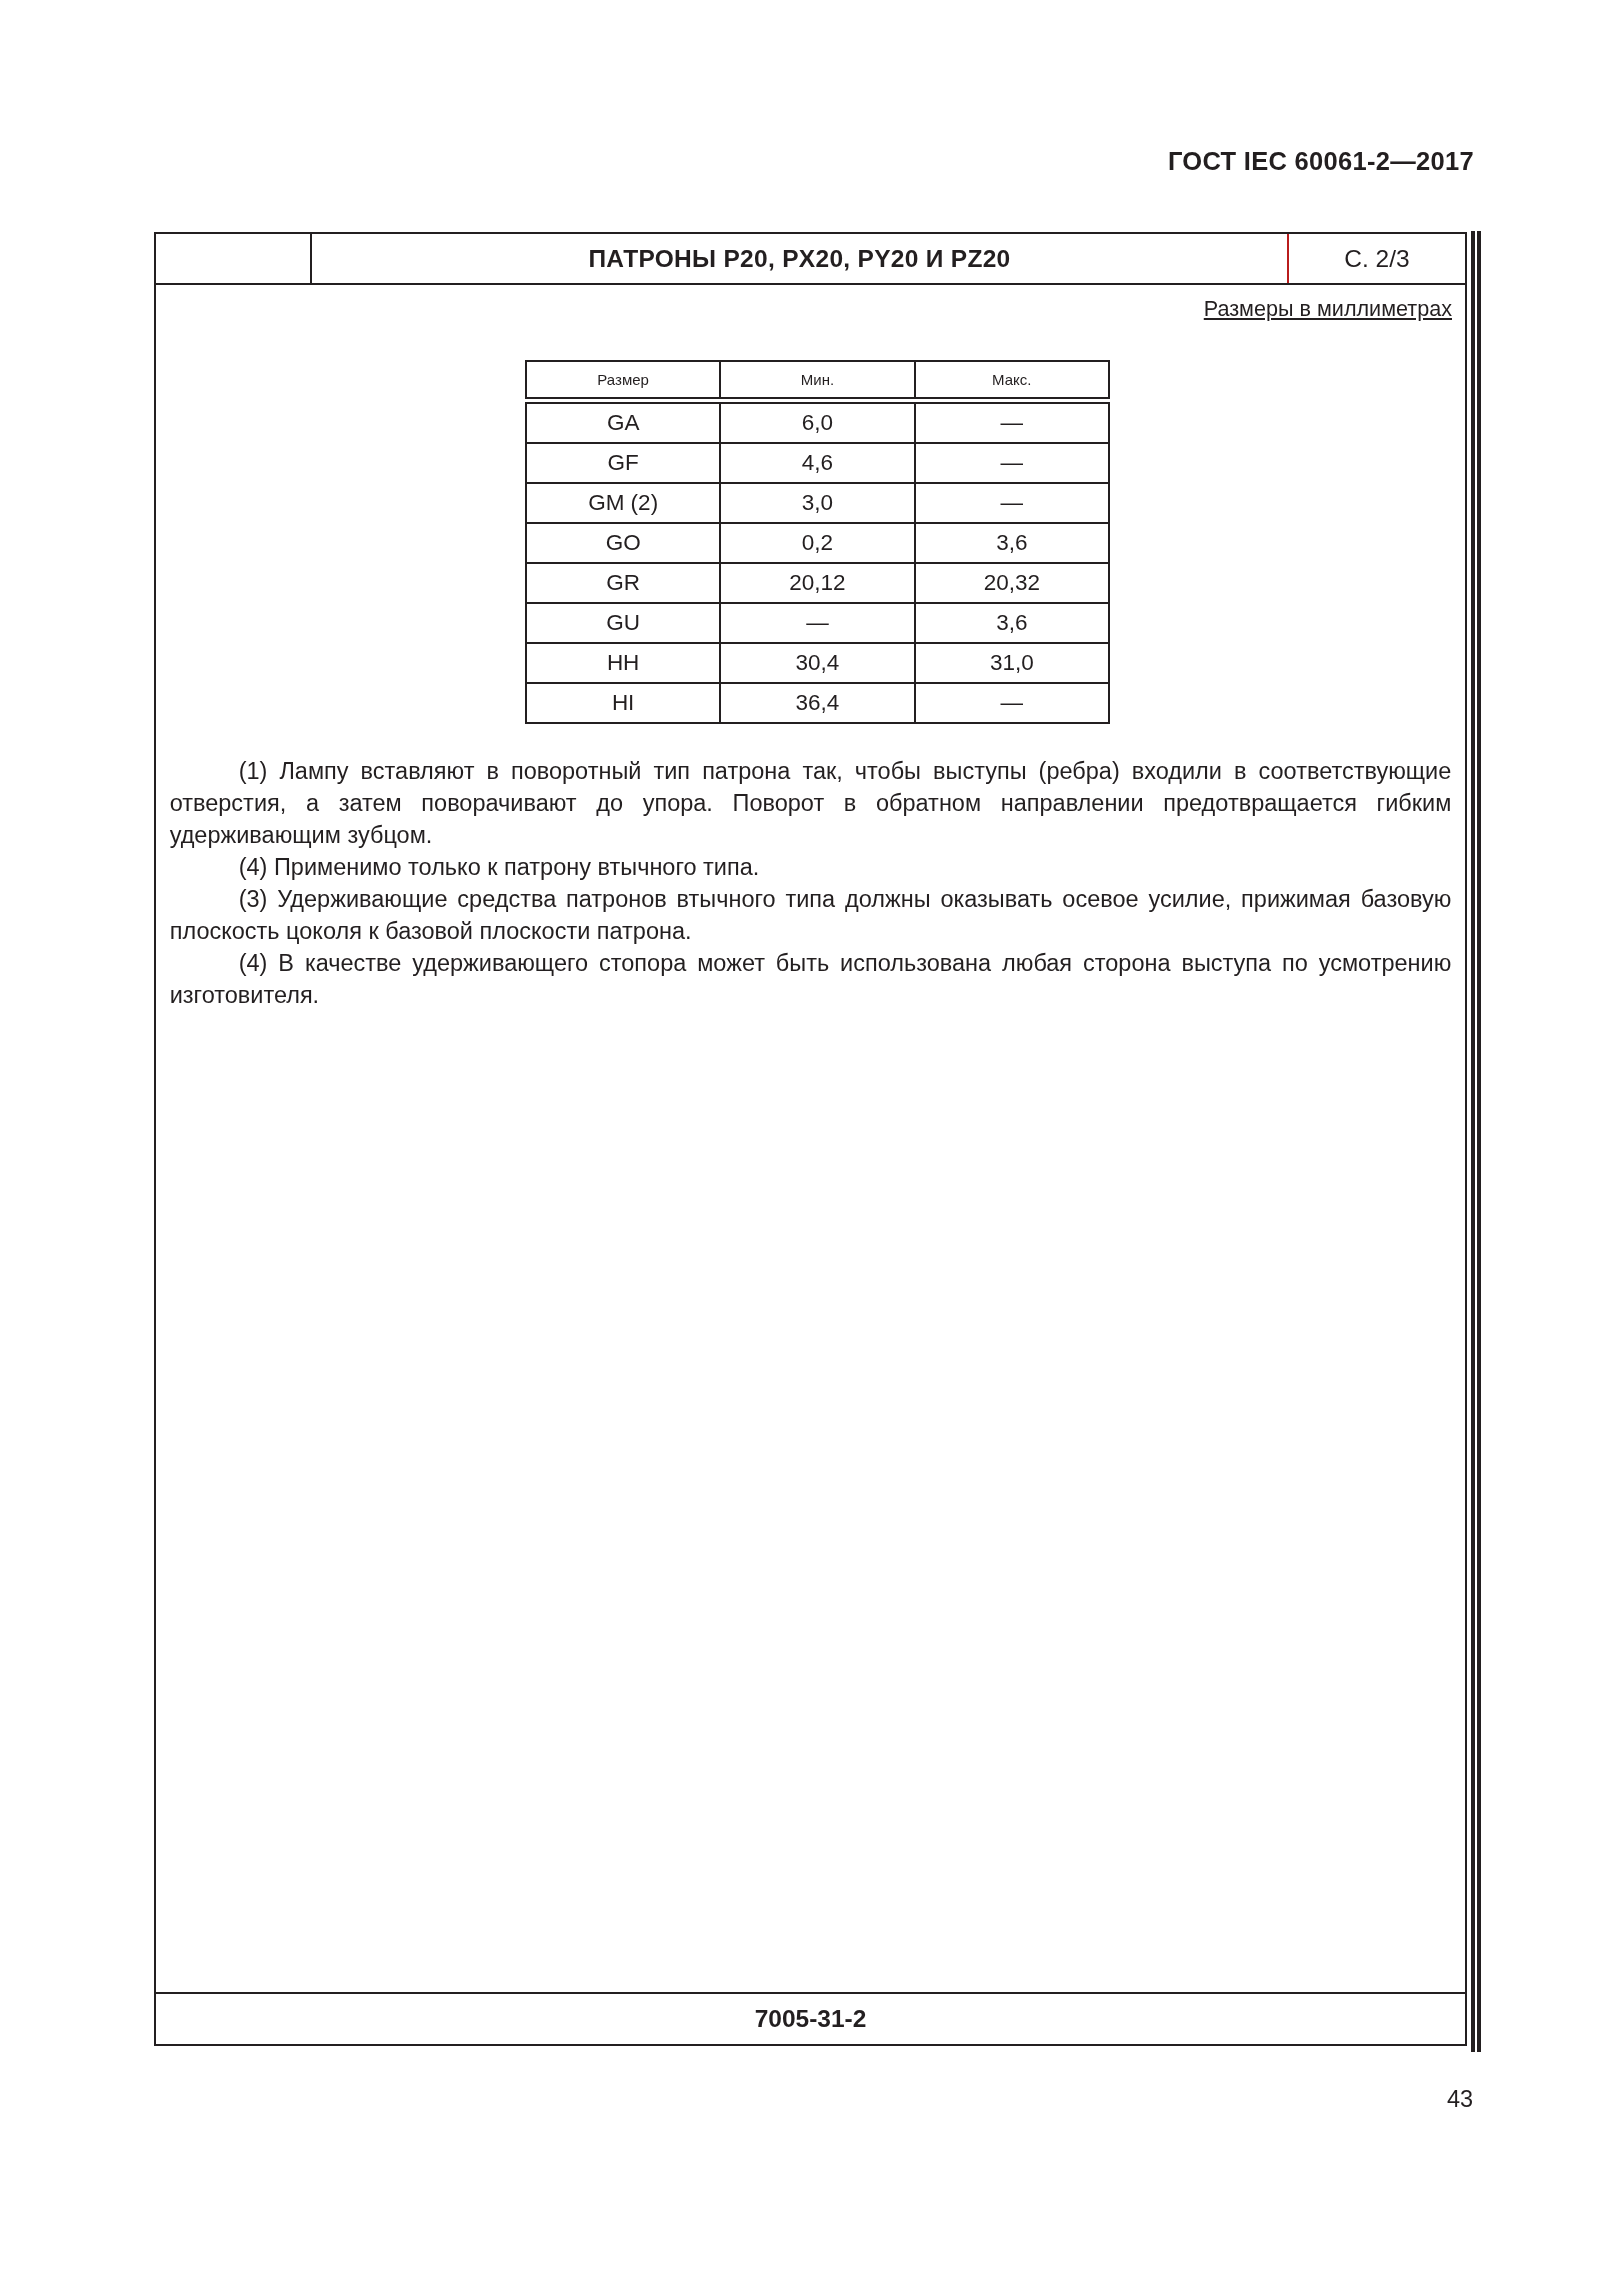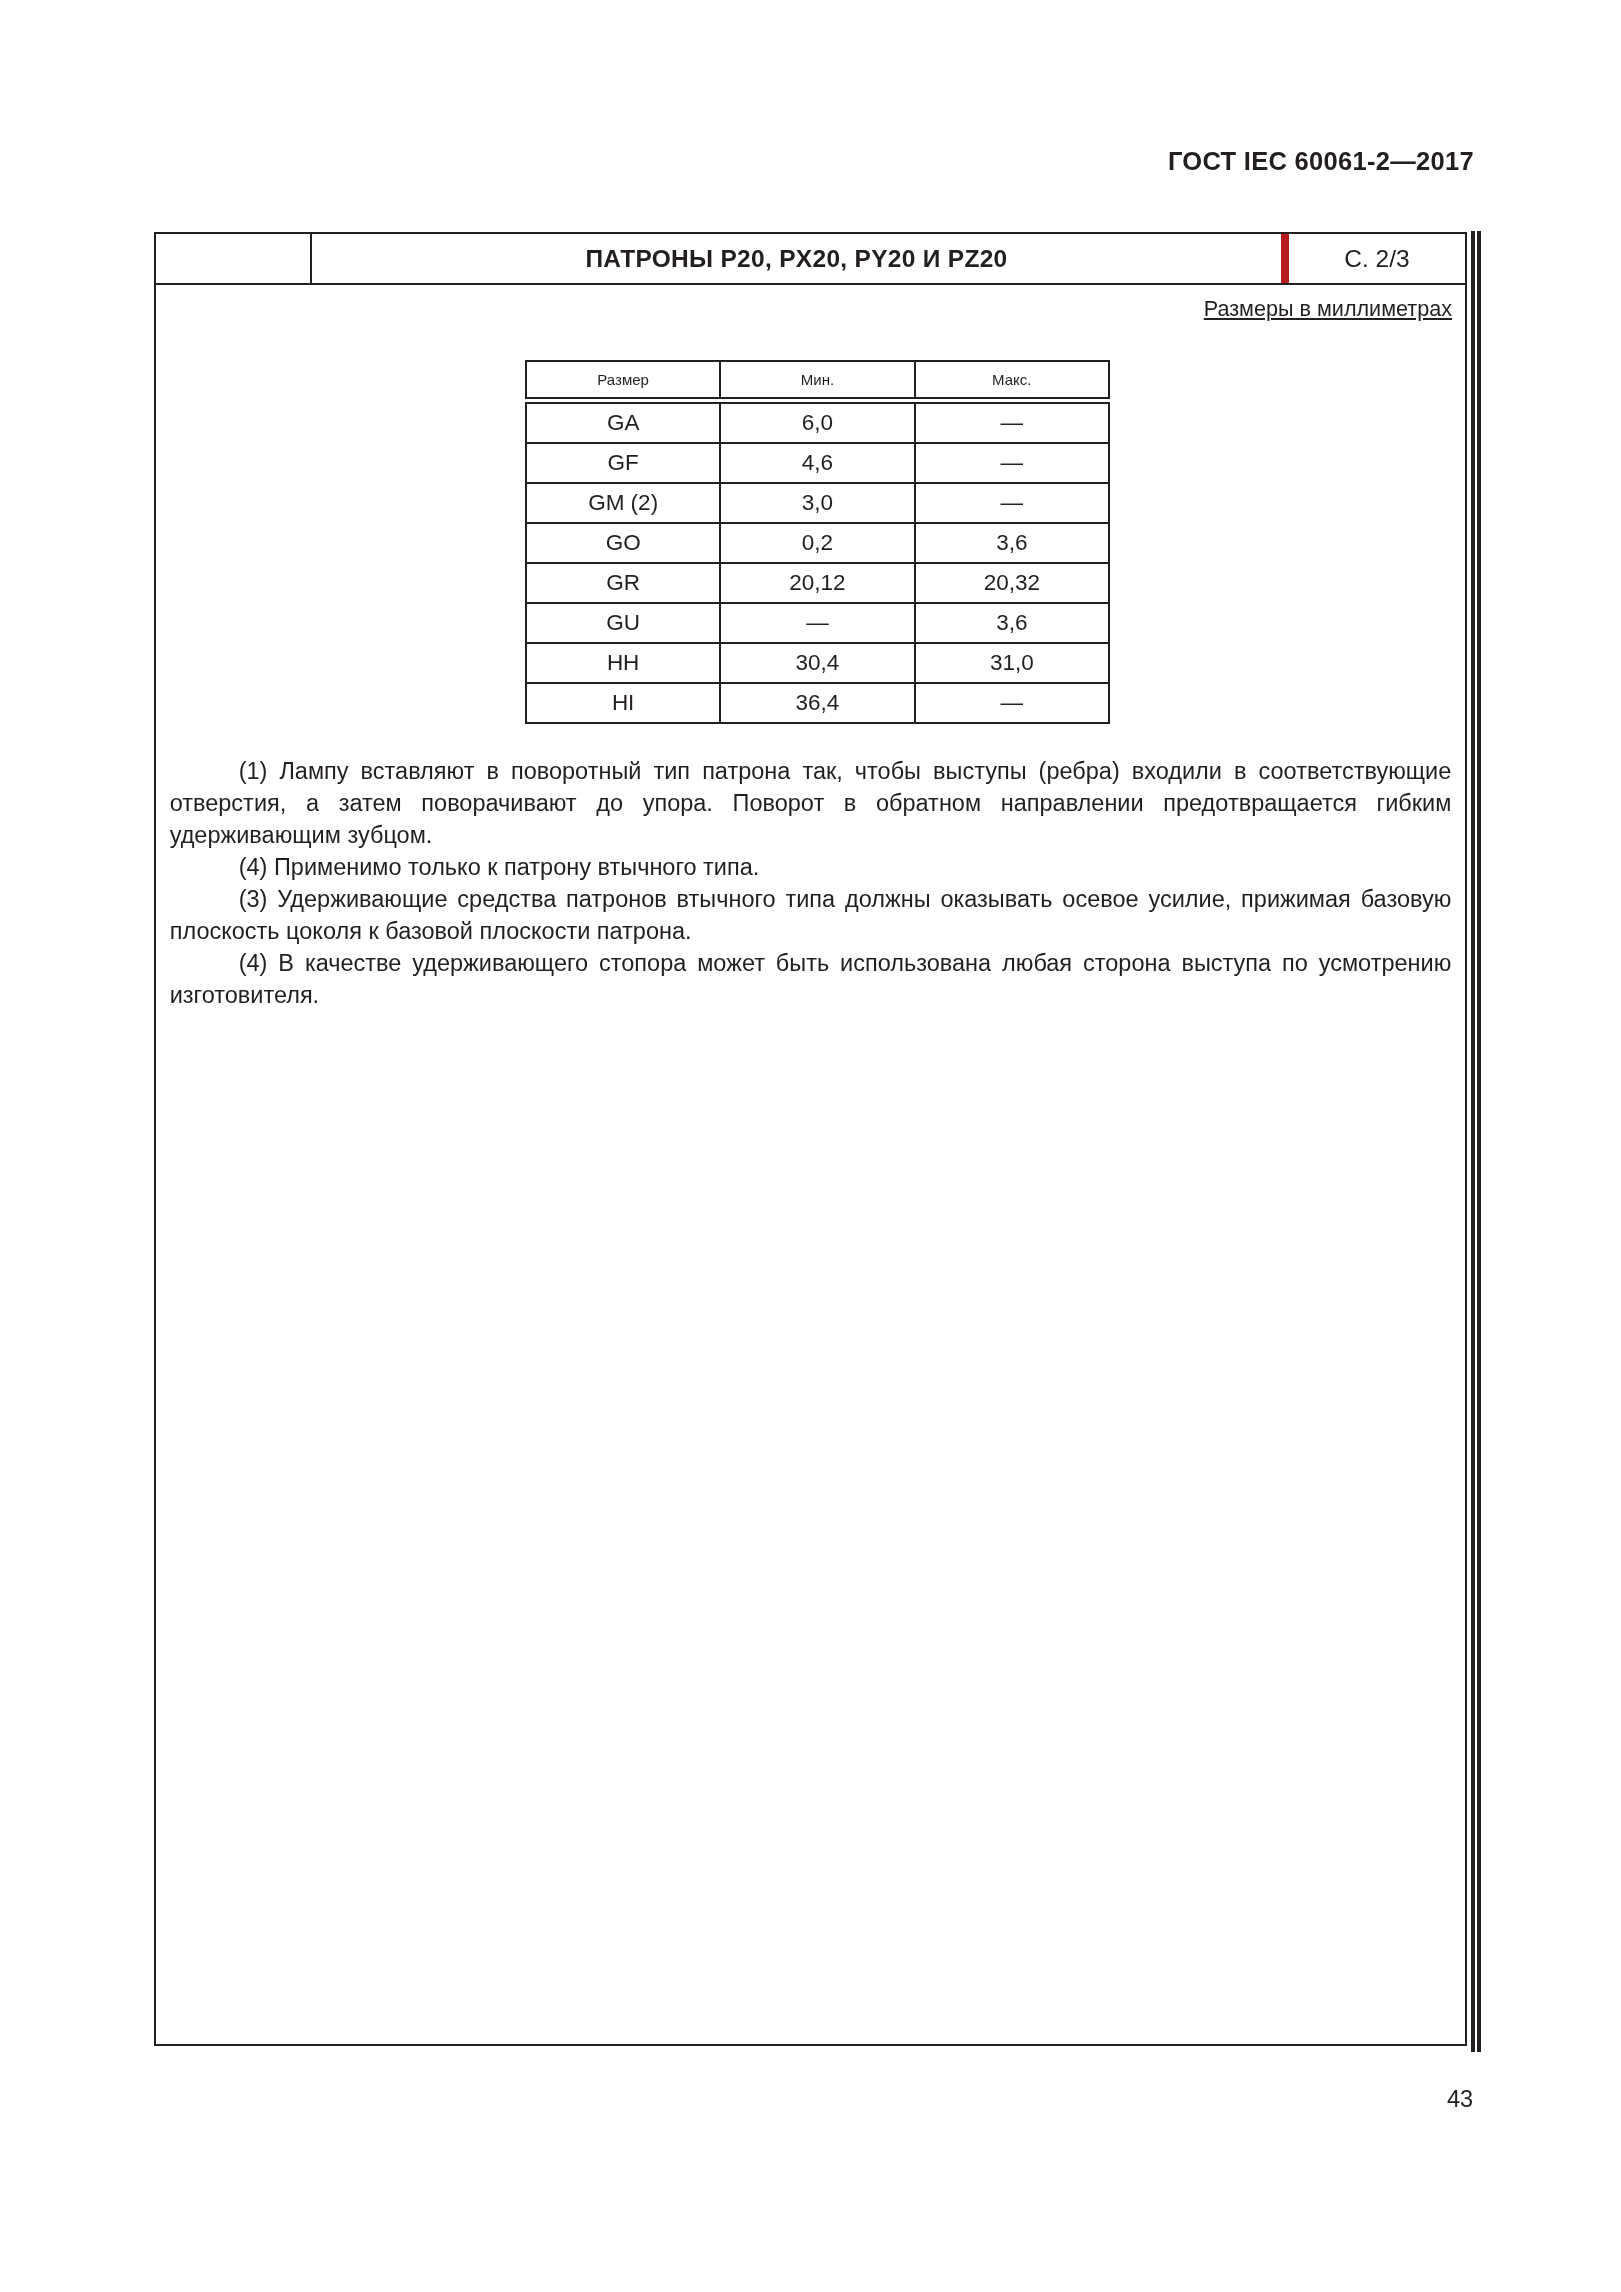--- a/index.html
+++ b/index.html
@@ -20,21 +20,21 @@
   .side-rule.r1 { left: 1471px; }
   .side-rule.r2 { left: 1477px; }
   .header {
     position: absolute; left: 0; top: 0; right: 0; height: 51px;
     border-bottom: 2.9px solid #231f20; box-sizing: border-box; display: flex;
   }
   .header .cell-left { width: 156px; border-right: 2.9px solid #231f20; box-sizing: border-box; }
   .header .cell-title {
     flex: 1; display: flex; align-items: center; justify-content: center;
     font-size: 24.5px; font-weight: bold; letter-spacing: 0.3px;
-    border-right: 8px solid #b91c1c;
+    border-right: 2px solid #b91c1c;
   }
   .header .cell-page {
     width: 176px; display: flex; align-items: center; justify-content: center;
     font-size: 24.5px;
   }
   .units {
     position: absolute; right: 13px; top: 62px; font-size: 21.6px; text-decoration: underline;
   }
   table.dims {
     position: absolute; left: 369px; top: 126px;
@@ -133,16 +133,17 @@
     </tbody>
   </table>
 
   <div class="notes">
     <p>(1) Лампу вставляют в поворотный тип патрона так, чтобы выступы (ребра) входили в соответствующие отверстия, а затем поворачивают до упора. Поворот в обратном направлении предотвращается гибким удерживающим зубцом.</p>
     <p>(4) Применимо только к патрону втычного типа.</p>
     <p>(3) Удерживающие средства патронов втычного типа должны оказывать осевое усилие, прижимая базовую плоскость цоколя к базовой плоскости патрона.</p>
     <p>(4) В качестве удерживающего стопора может быть использована любая сторона выступа по усмотрению изготовителя.</p>
   </div>
 
+  <div class="footer">7005-31-2</div>
 </div>
 
 <div class="page-num">43</div>
 
 
 </body></html>

